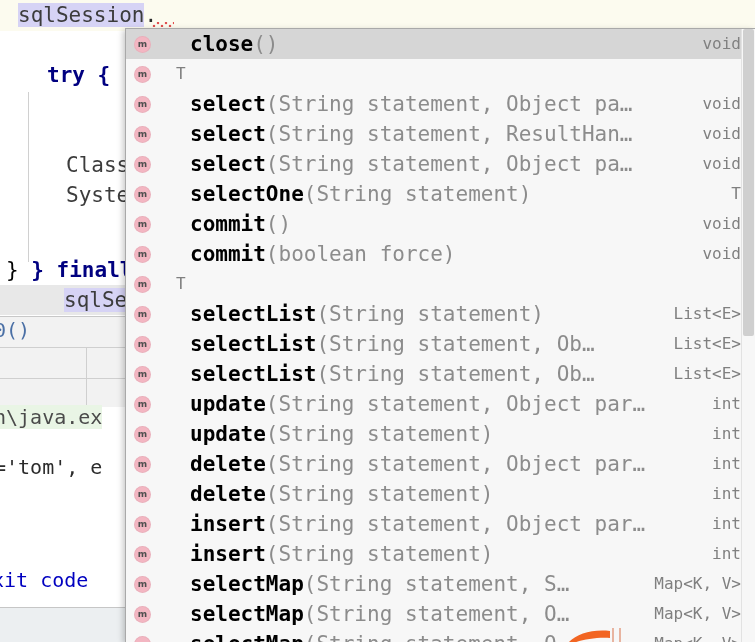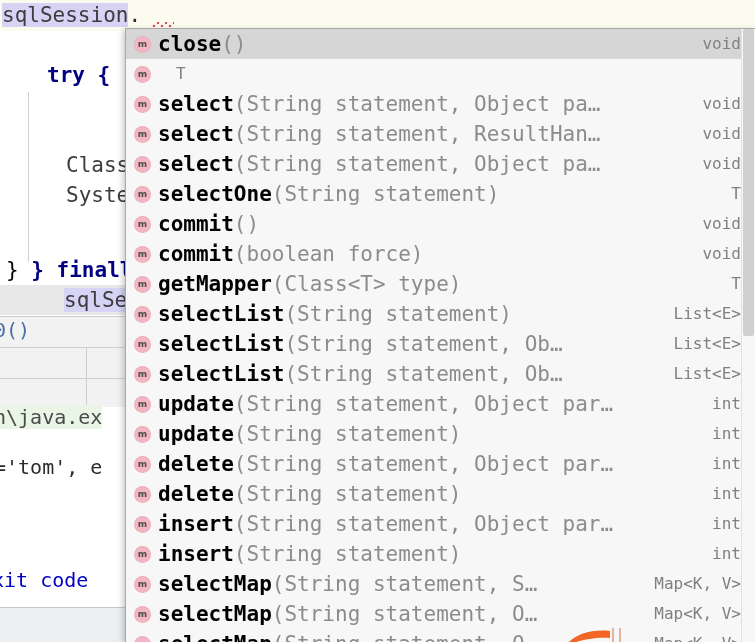--- a/index.html
+++ b/index.html
@@ -76,21 +76,21 @@
     font-family:"DejaVu Sans","Liberation Sans",sans-serif;
     font-size:9px;color:#4e4e4e;font-weight:bold;line-height:1;
     margin-right:7px;
     box-shadow:inset 0 0 0 1px rgba(0,0,0,0.04);
   }
   .sig{
     flex:1 1 auto;overflow:hidden;text-overflow:clip;
     font-family:"DejaVu Sans Mono","Liberation Mono",monospace;
     font-size:21px;line-height:30px;
   }
-  .mname{color:#000000;font-weight:bold;}
+  .mname{color:#000000;font-weight:bold;margin-left:32px;}
   .mparams{color:#8c8c8c;font-weight:normal;}
   .rtype{
     flex:0 0 auto;
     font-family:"DejaVu Sans Mono","Liberation Mono",monospace;
     font-size:16px;line-height:30px;color:#808080;
     padding-left:18px;text-align:left;
   }
 
   
   .sbar{position:absolute;right:0;top:0;width:13px;height:100%;background:#f7f7f7;border-left:1px solid #e2e2e2;}
@@ -101,21 +101,21 @@
 </style>
 </head>
 <body>
 
 <div id="root">
 
   <div class="editor">
 
     <div class="caret-line"></div>
 
-    <div class="code-line" style="left:2px;top:0px;"><span class="sel-hl ident">sqlSession</span><span class="plain">.</span></div>
+    <div class="code-line" style="left:18px;top:0px;"><span class="sel-hl ident">sqlSession</span><span class="plain">.</span></div>
     <div class="squiggle" style="left:152px;top:22px;width:22px;"></div>
 
     <div class="code-line kw" style="left:6px;top:60px;margin-left:41px;">try {</div>
 
     <div class="indent-guide" style="left:28px;top:92px;height:170px;"></div>
 
     <div class="code-line ident" style="left:66px;top:150px;">Class</div>
     <div class="code-line ident" style="left:66px;top:180px;">Syste</div>
 
     <div class="code-line" style="left:6px;top:255px;"><span class="brace">} </span><span class="kw">} finally</span></div>
@@ -172,21 +172,20 @@
           <span class="sig"><span class="mname">commit</span><span class="mparams">()</span></span>
           <span class="rtype">void</span>
         </div>
         <div class="row">
           <span class="mico">m</span>
           <span class="sig"><span class="mname">commit</span><span class="mparams">(boolean force)</span></span>
           <span class="rtype">void</span>
         </div>
         <div class="row">
           <span class="mico">m</span>
-          <span class="sig"><span class="mname">getMapper</span><span class="mparams">(Class&lt;T&gt; type)</span></span>
           <span class="rtype">T</span>
         </div>
         <div class="row">
           <span class="mico">m</span>
           <span class="sig"><span class="mname">selectList</span><span class="mparams">(String statement)</span></span>
           <span class="rtype">List&lt;E&gt;</span>
         </div>
         <div class="row">
           <span class="mico">m</span>
           <span class="sig"><span class="mname">selectList</span><span class="mparams">(String statement, Ob…</span></span>

